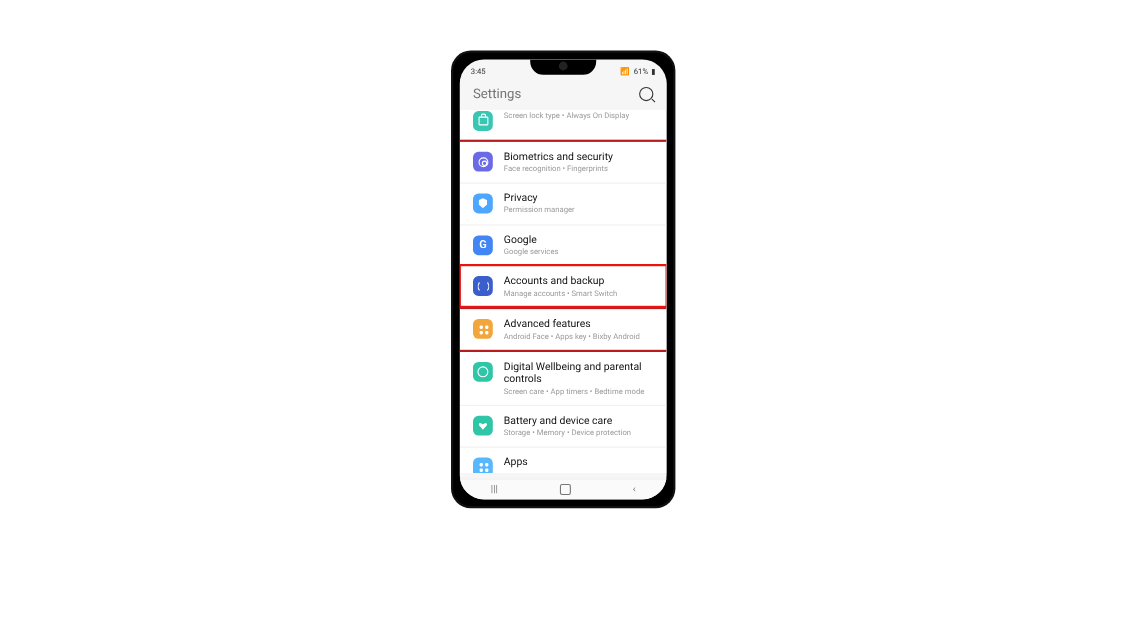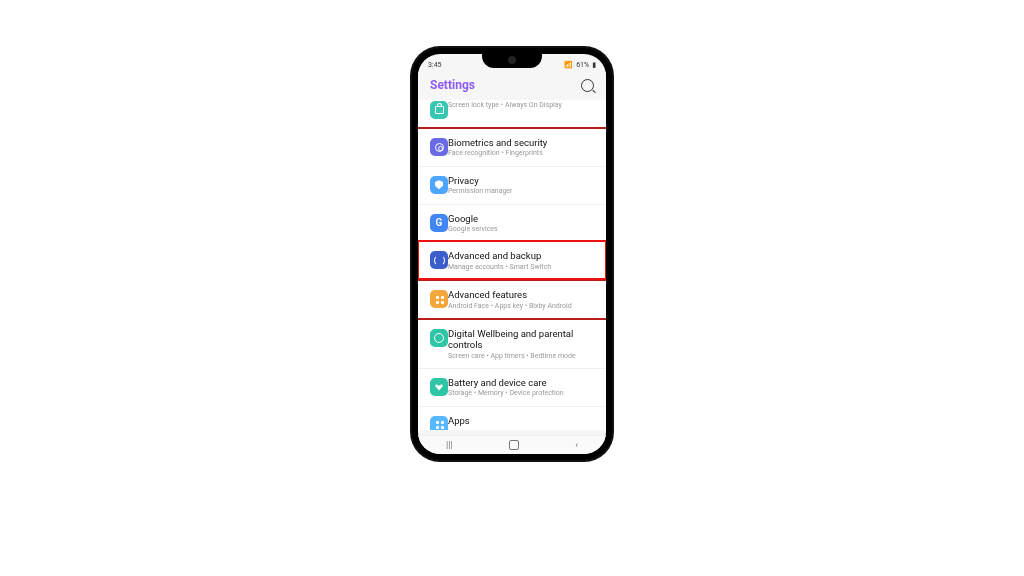--- a/index.html
+++ b/index.html
@@ -1,29 +1,29 @@
 <!DOCTYPE html>
 <html><head>
 <meta charset="utf-8">
 <style>
   html,body{margin:0;padding:0;width:1024px;height:576px;background:#fff;font-family:-apple-system,BlinkMacSystemFont,"Segoe UI",Roboto,Arial,sans-serif;overflow:hidden}
-  .phone{position:absolute;left:412px;top:48px;width:200px;height:412px;background:#000;border-radius:28px;box-shadow:0 0 0 2px #111}
+  .phone{position:absolute;left:412px;top:48px;width:200px;height:412px;background:#000;border-radius:16px;box-shadow:0 0 0 2px #111}
   .screen{position:absolute;left:6px;right:6px;top:6px;bottom:6px;background:#f6f6f6;border-radius:22px;overflow:hidden}
   .notch{position:absolute;top:0;left:50%;transform:translateX(-50%);width:60px;height:14px;background:#000;border-bottom-left-radius:12px;border-bottom-right-radius:12px}
   .cam{position:absolute;top:2px;left:50%;transform:translateX(-50%);width:8px;height:8px;border-radius:50%;background:#222}
   .sbar{display:flex;justify-content:space-between;align-items:center;height:14px;padding:4px 10px 0;font-size:7px;color:#333}
   .sbar-right{display:flex;gap:3px;align-items:center}
   .hdr{display:flex;justify-content:space-between;align-items:center;padding:6px 12px 8px;background:#f6f6f6}
-  .hdr-title{font-size:12px;font-weight:700;color:#8b5cf6}
+  .hdr-title{font-size:12px;font-weight:400;color:#737373}
   .search-icon{width:11px;height:11px;border:1.2px solid #333;border-radius:50%;position:relative}
   .search-icon:after{content:"";position:absolute;width:4px;height:1.2px;background:#333;bottom:-2px;right:-3px;transform:rotate(45deg)}
   .list{overflow:hidden}
   .group{background:#fff;border-top:2px solid #b91c1c}
   .group:first-child{border-top:none}
-  .item{display:flex;align-items:flex-start;gap:0;padding:8px 12px;position:relative}
+  .item{display:flex;align-items:flex-start;gap:10px;padding:8px 12px;position:relative}
   .item+.item{border-top:1px solid #f0f0f0}
   .hi{outline:2px solid #e11;outline-offset:-1px}
   .ic{width:18px;height:18px;border-radius:5px;flex:0 0 18px;display:flex;align-items:center;justify-content:center;color:#fff;font-size:10px;font-weight:600;margin-top:1px;position:relative}
   .glyph{width:9px;height:9px;position:relative}
   .ic-teal{background:#39c6b3}
   .ic-purple{background:#6a6ae6}
   .ic-blue{background:#4da6ff}
   .ic-green{background:#3cb371}
   .ic-gblue{background:#4285f4}
   .ic-navy{background:#3a5fcd}
@@ -110,21 +110,21 @@
             <div class="txt">
               <div class="t1">Google</div>
               <div class="t2"><span>Google services</span></div>
             </div>
           </div>
           <div class="item hi">
             <div class="ic ic-navy">
               <div class="glyph g-sync"></div>
             </div>
             <div class="txt">
-              <div class="t1">Advanced and backup</div>
+              <div class="t1">Accounts and backup</div>
               <div class="t2"><span>Manage accounts</span><span> • </span><span>Smart Switch</span></div>
             </div>
           </div>
         </div>
         <div class="group">
           <div class="item">
             <div class="ic ic-orange">
               <div class="glyph g-dots"></div>
             </div>
             <div class="txt">

